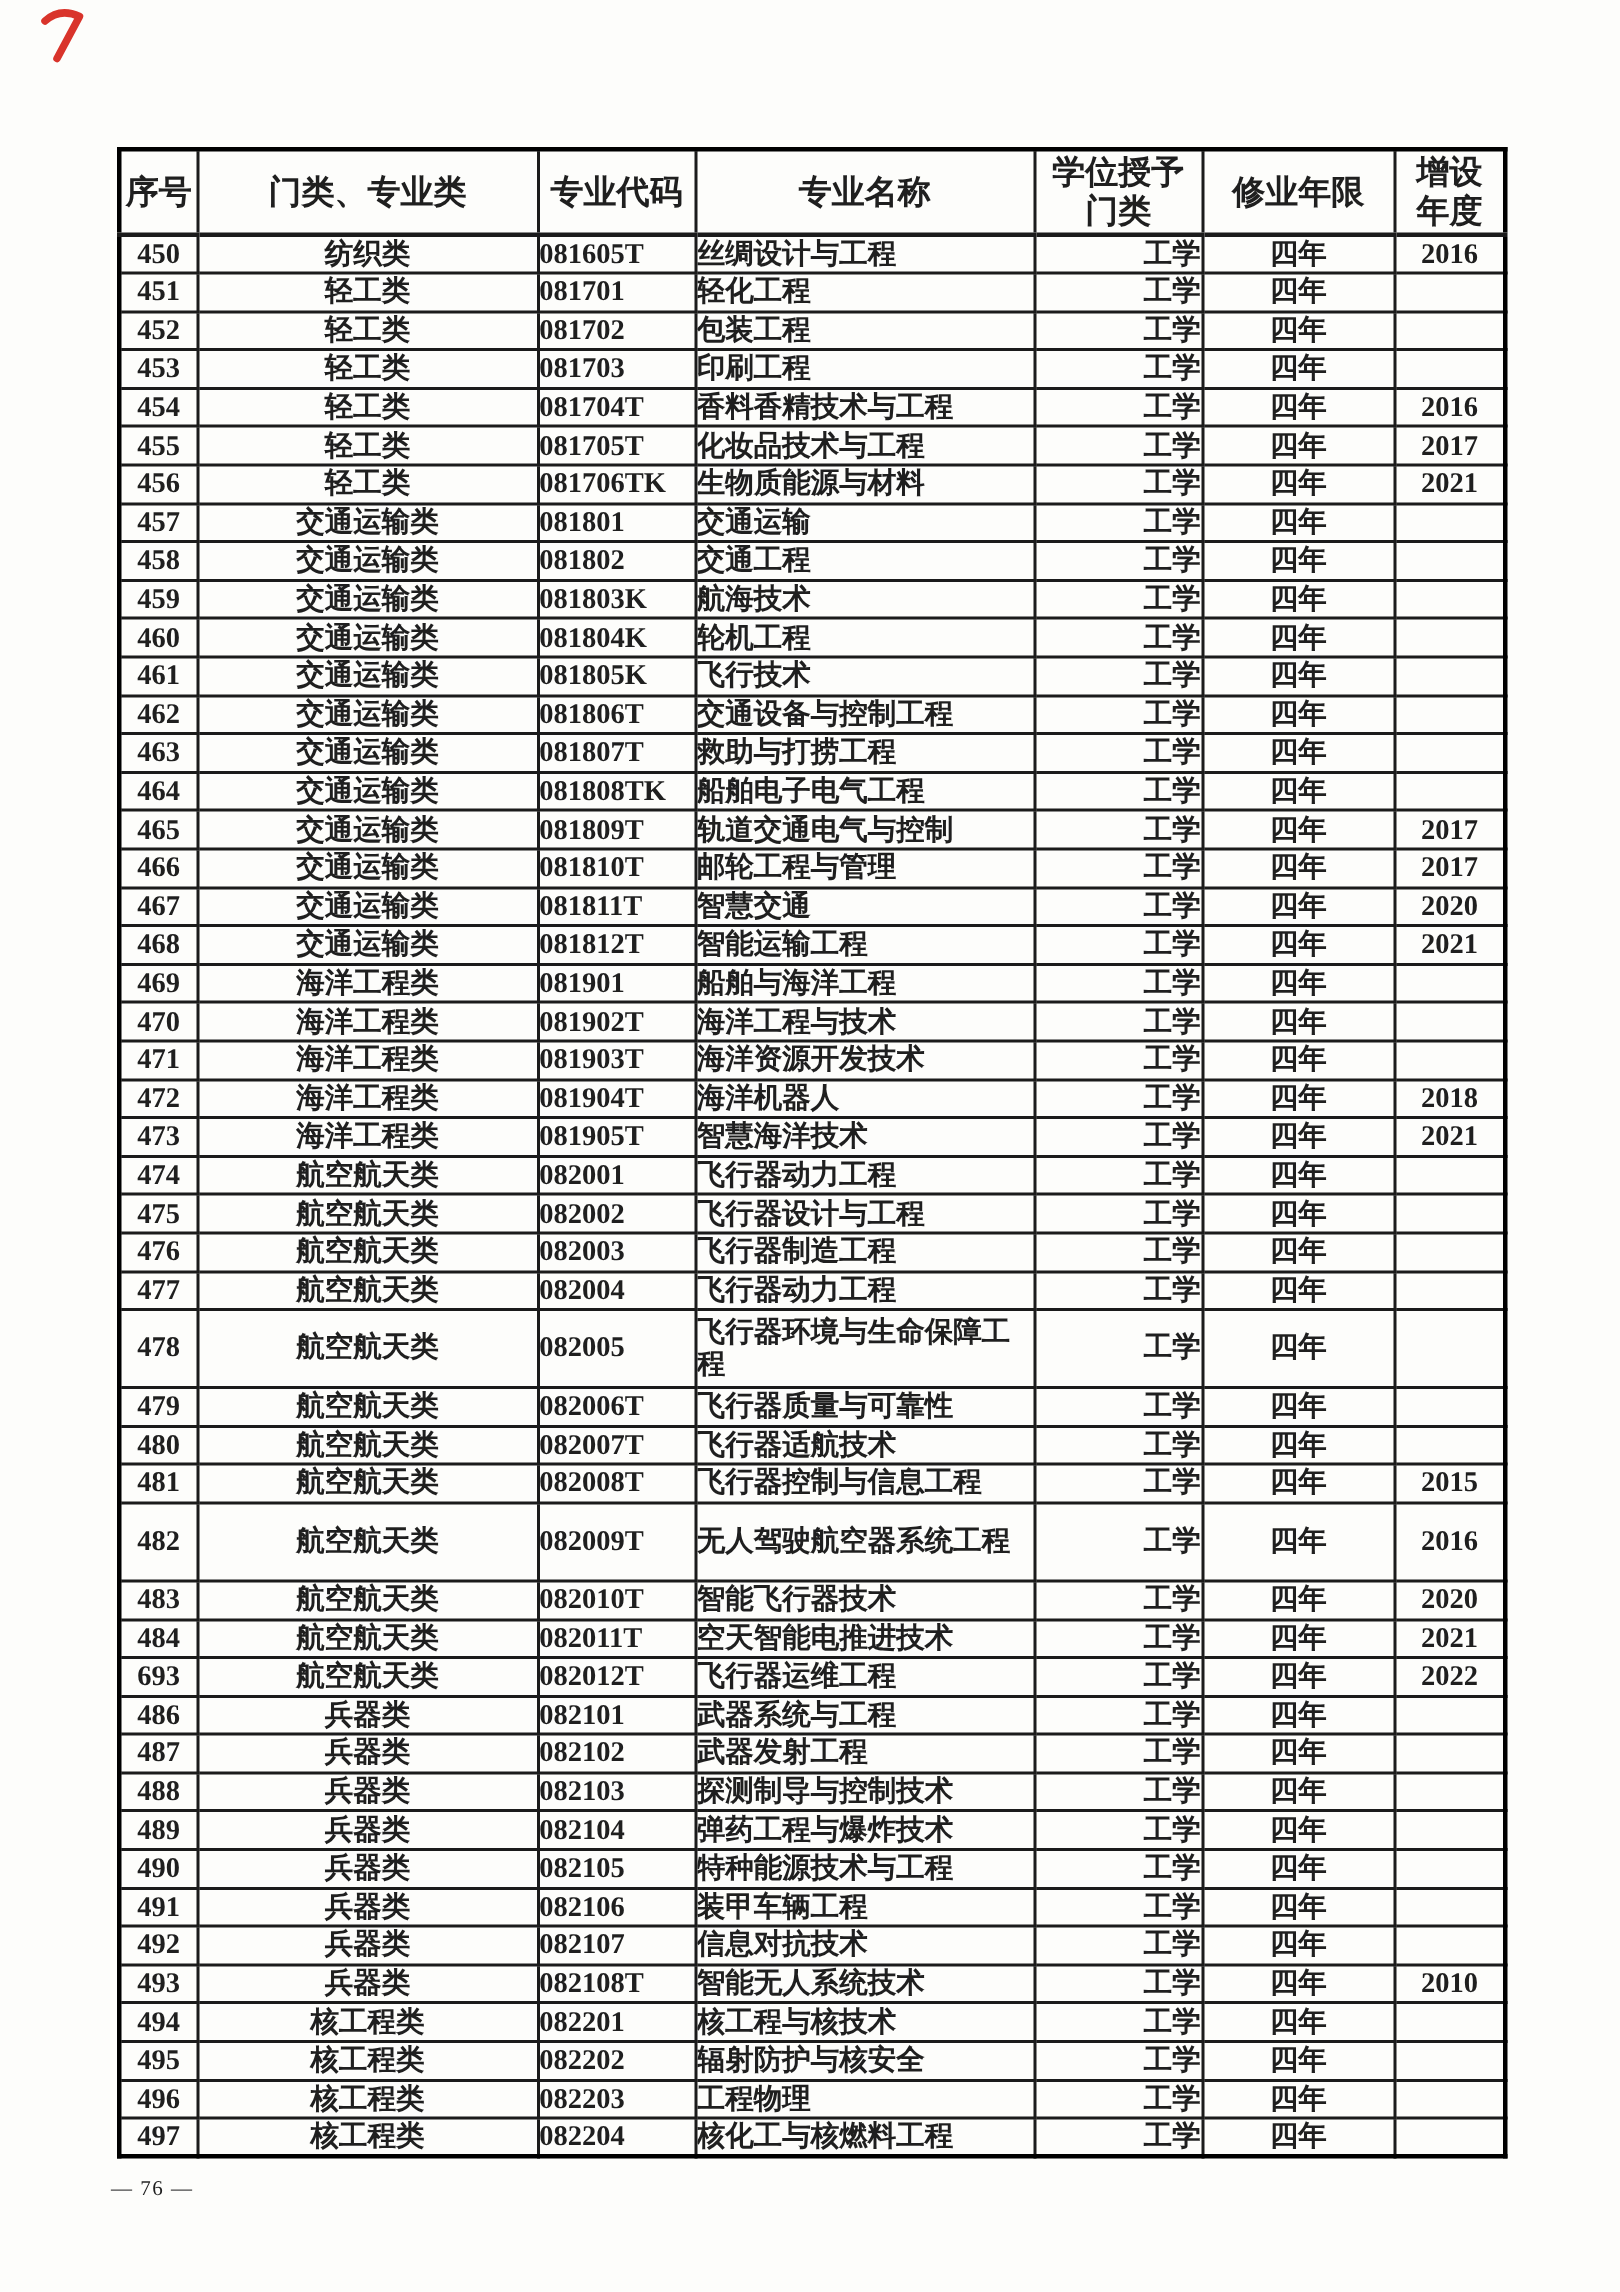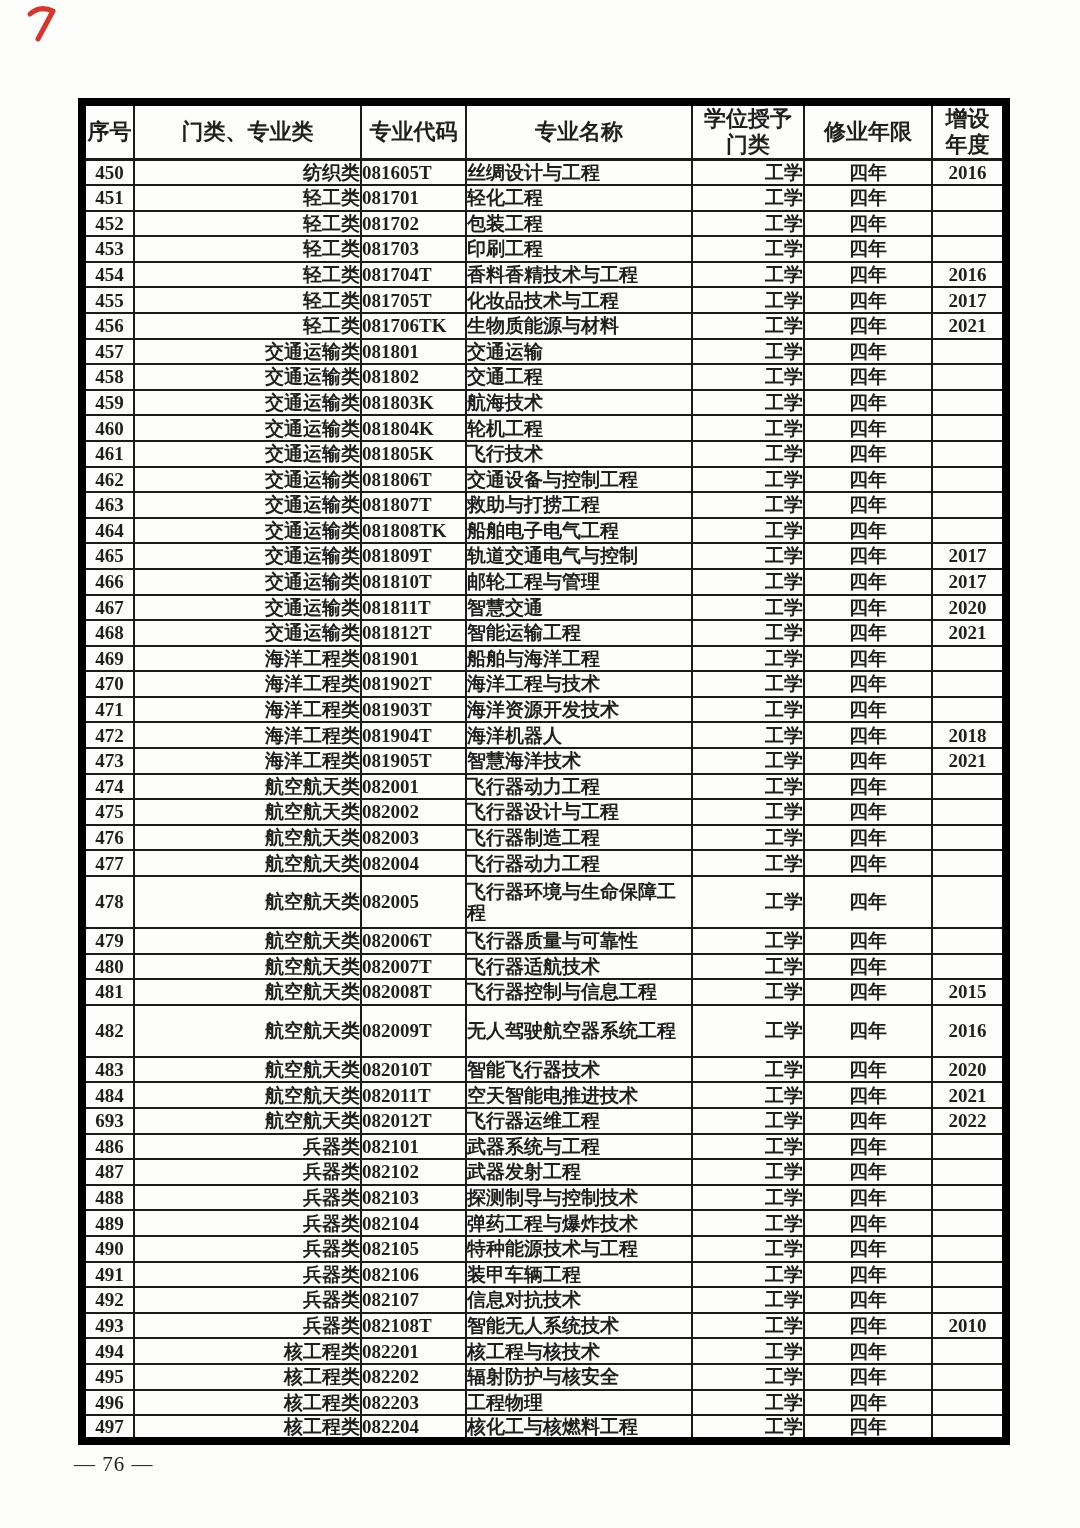--- a/index.html
+++ b/index.html
@@ -22,21 +22,21 @@
     width: 38px;
     height: 42px;
   }
   table.majors {
     position: absolute;
     left: 78px;
     top: 98px;
     width: 926px;
     border-collapse: collapse;
     table-layout: fixed;
-    border: 8px solid #000000;
+    border: 3px solid #000000;
   }
   table.majors th,
   table.majors td {
     border: 2px solid #1b1b1b;
     vertical-align: middle;
     overflow: hidden;
     padding: 0;
   }
   table.majors thead tr {
     height: 57px;
@@ -56,31 +56,31 @@
   
   table.majors tbody tr:nth-child(29),
   table.majors tbody tr:nth-child(33) {
     height: 52px;
   }
   table.majors tbody td {
     font-size: 19px;
     line-height: 1.12;
   }
   td.col-no      { text-align: center; }
-  td.col-category{ text-align: right; padding-left: 5px; padding-right: 2px; }
+  td.col-category{ text-align: center; padding-left: 5px; padding-right: 2px; }
   td.col-code    { text-align: left; padding-left: 5px; padding-right: 2px; }
   td.col-name    { text-align: left; padding-left: 5px; padding-right: 2px; margin-left: 28px; }
   td.col-degree  { text-align: right; }
   td.col-duration{ text-align: center; }
   td.col-year    { text-align: center; }
   .page-number {
     position: absolute;
     left: 74px;
     top: 1452px;
-    font-size: 21px;
+    font-size: 14px;
     color: #1f1f1f;
     letter-spacing: 1px;
   }
 </style>
 </head>
 <body>
 
 <div>
 
   <svg class="red-mark" viewBox="0 0 38 42" xmlns="http://www.w3.org/2000/svg">

